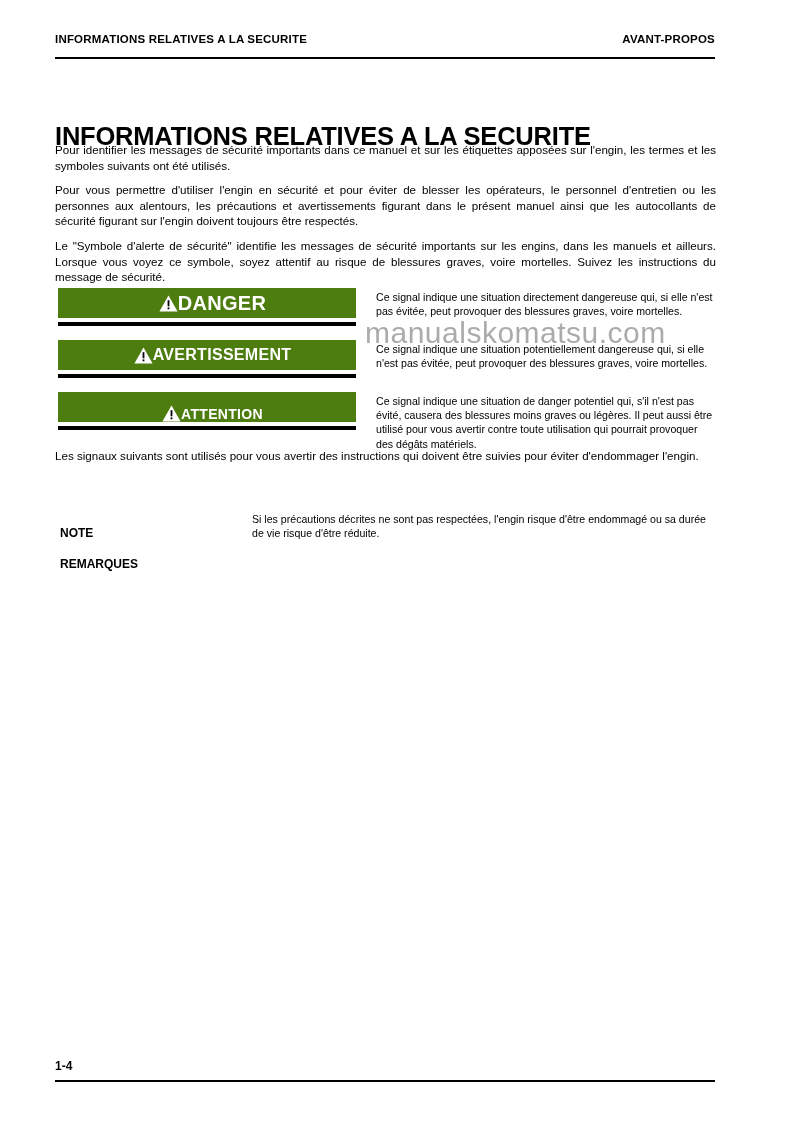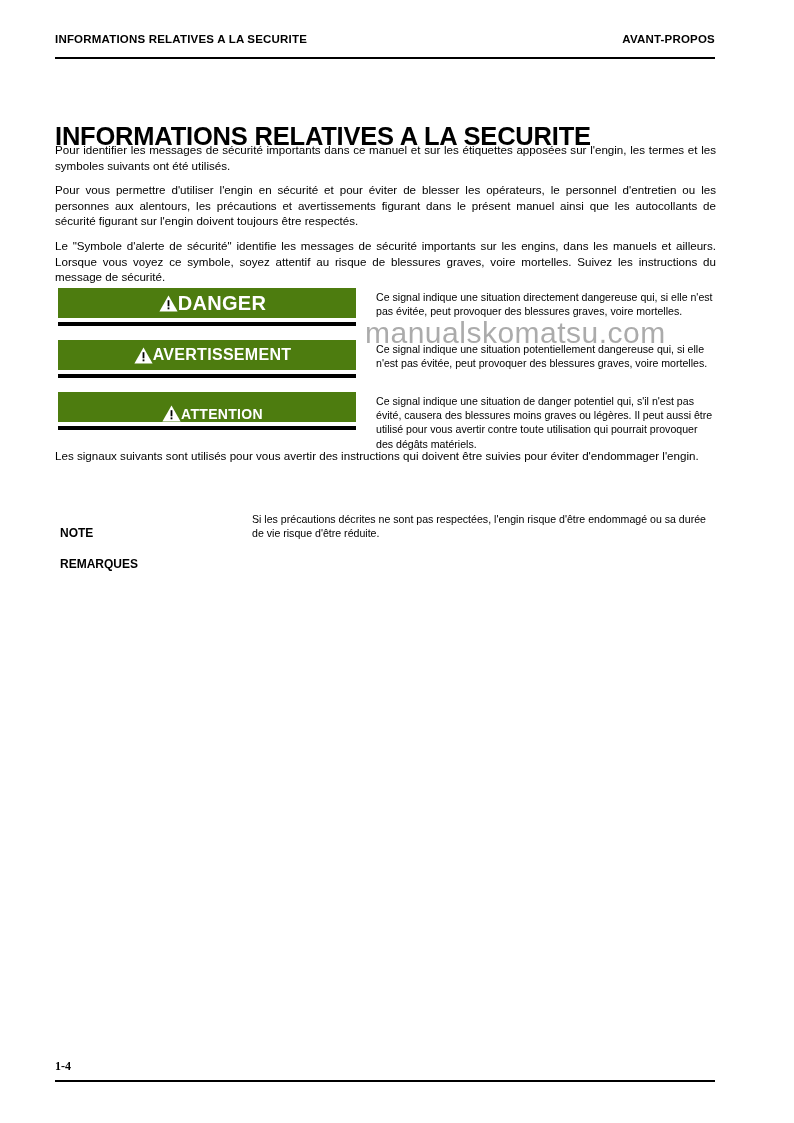--- a/index.html
+++ b/index.html
@@ -147,21 +147,20 @@
     pointer-events: none;
     white-space: nowrap;
     margin-left: 32px;
   }
   .page-num {
     position: absolute;
     left: 55px;
     top: 1059px;
     font-size: 12px;
     font-weight: bold;
-    font-family: Liberation Serif, serif;
   }
   .footer-rule {
     position: absolute;
     left: 55px;
     top: 1080px;
     width: 660px;
     height: 1.5px;
     background: #000000;
   }
 </style>

